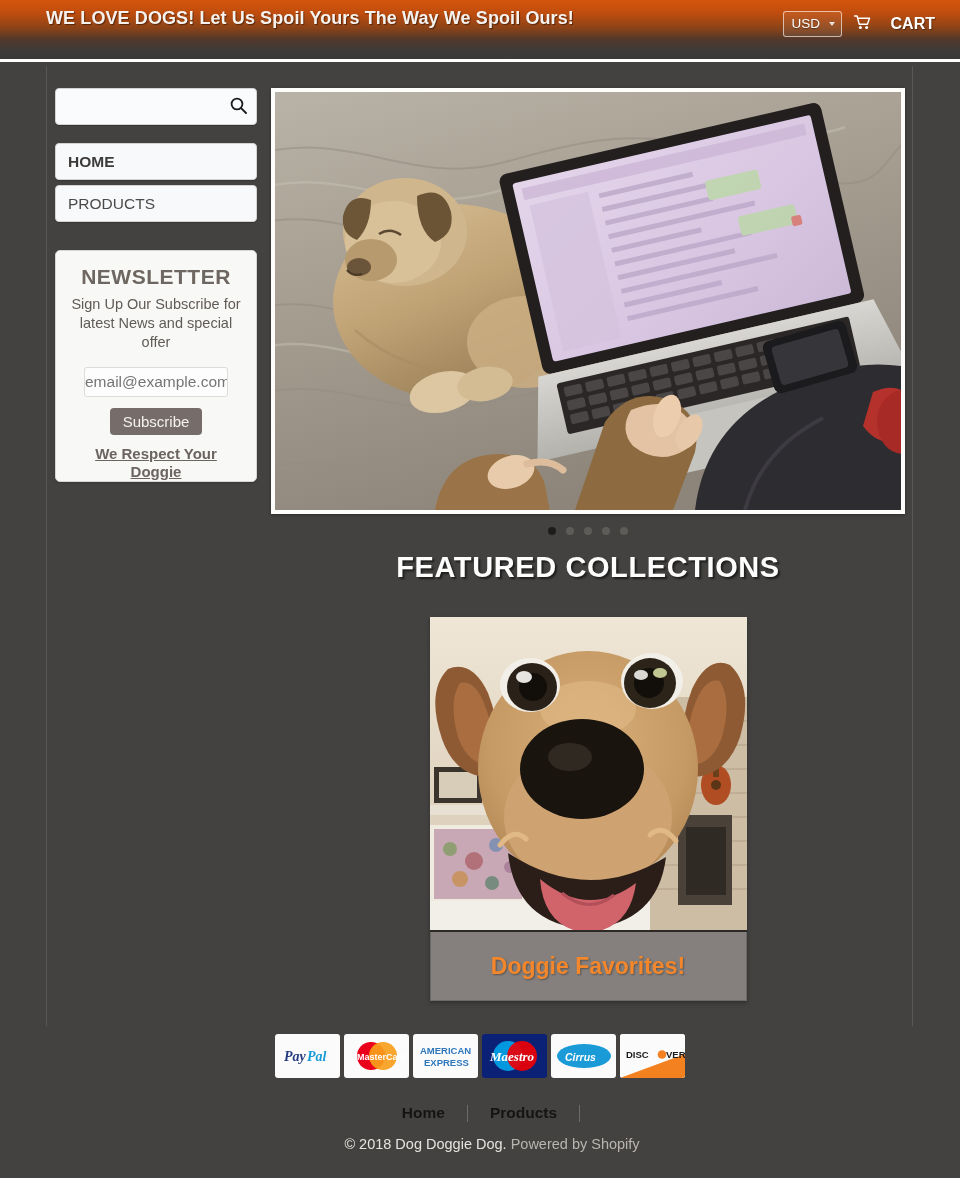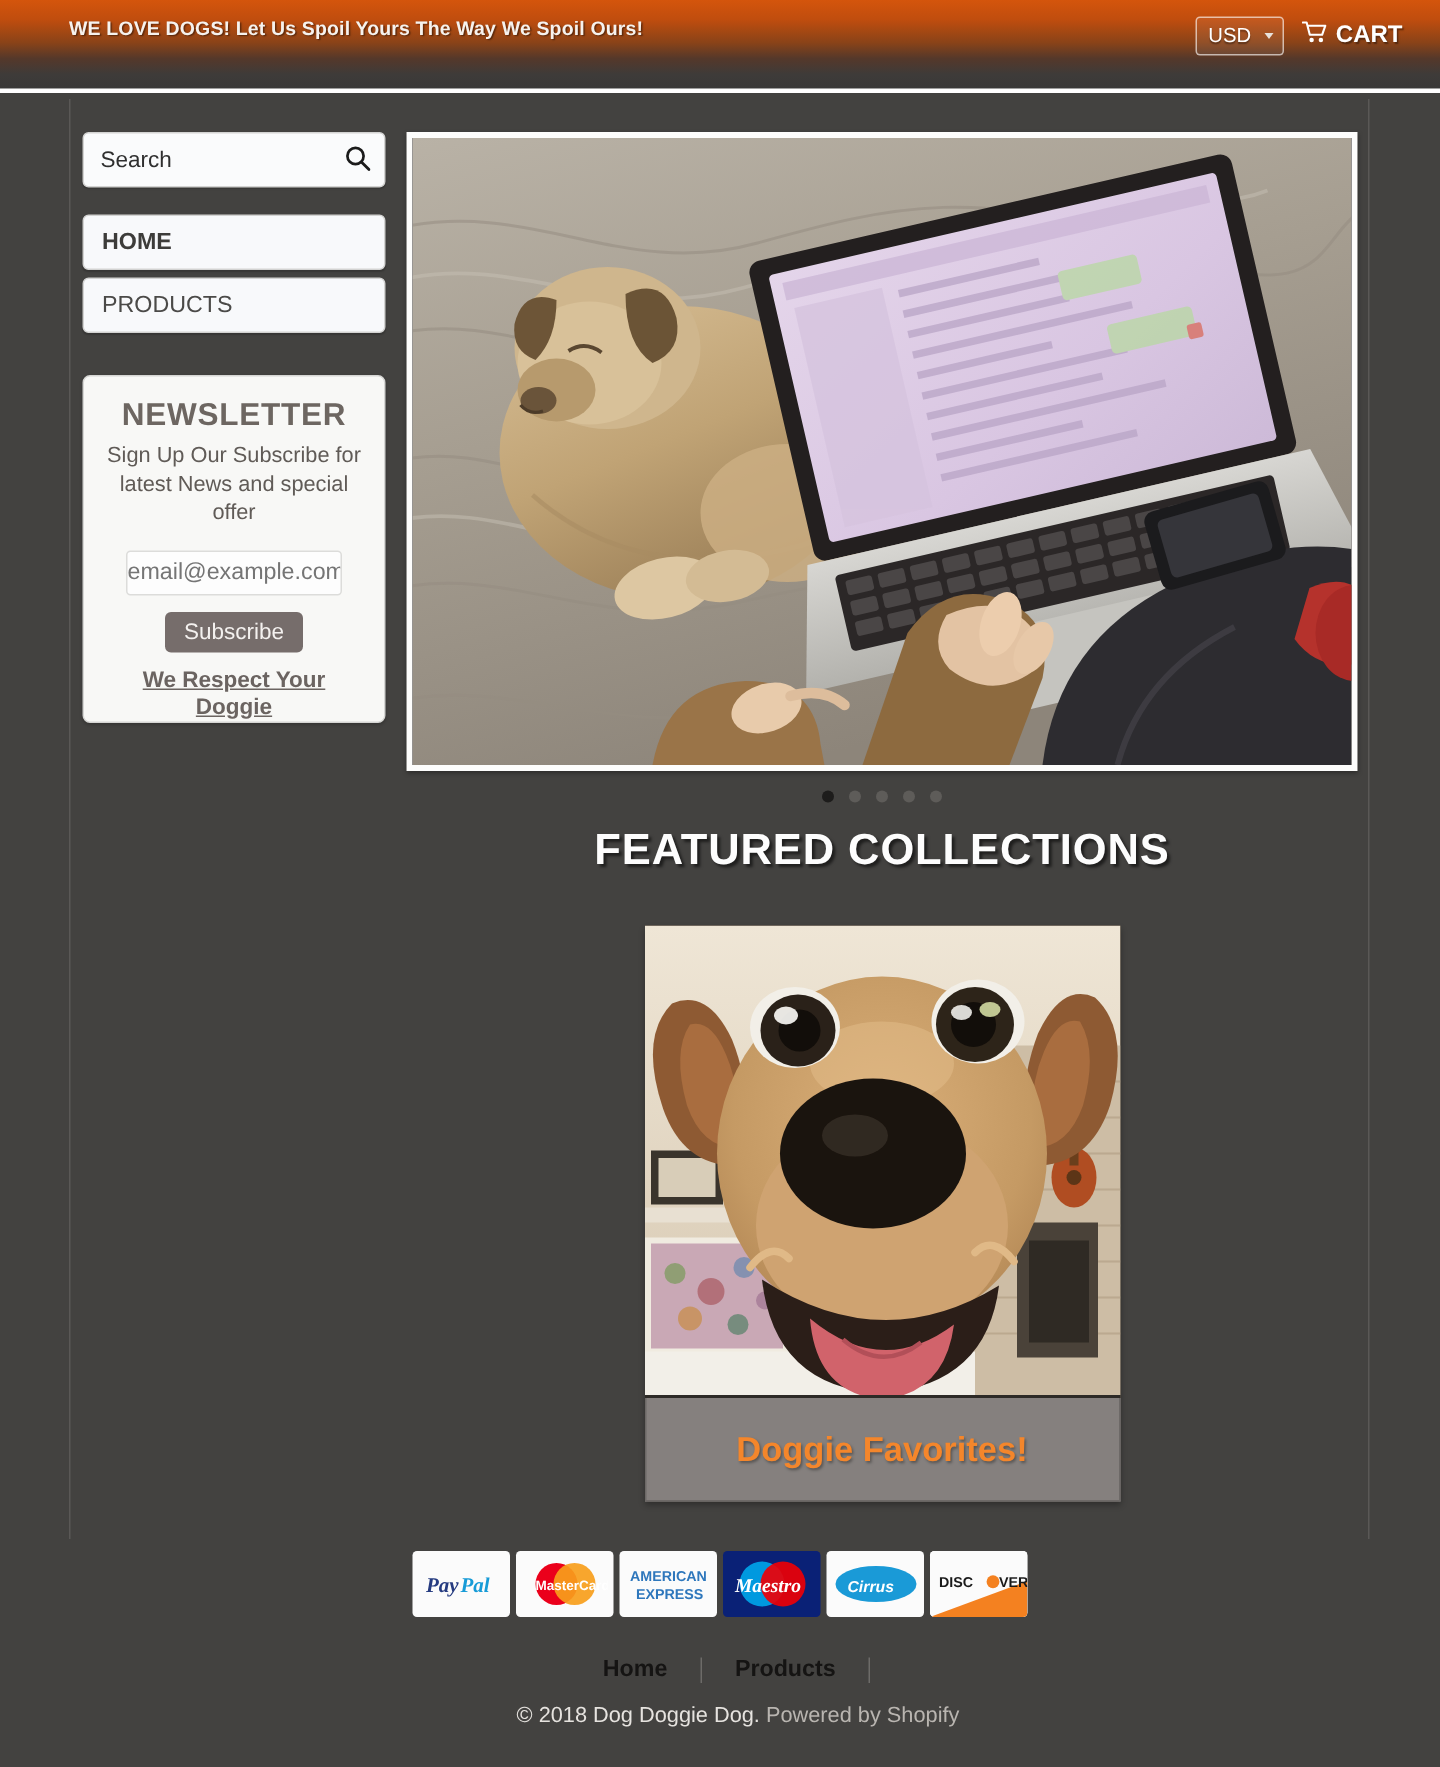--- a/index.html
+++ b/index.html
@@ -31,21 +31,21 @@
     height: 3px;
     background: #f2f2f0;
   }
 
   .brand-title {
     position: absolute;
     left: 46px;
     top: 6px;
     width: 560px;
     color: #f6f2ee;
-    font-size: 13px;
+    font-size: 18px;
     font-weight: bold;
     line-height: 25px;
     letter-spacing: 0.1px;
     text-shadow: 1px 1px 1px rgba(0,0,0,0.45);
   }
 
   .header-right {
     position: absolute;
     right: 25px;
     top: 11px;
@@ -76,22 +76,22 @@
     transform: translateY(-50%);
     width: 0; height: 0;
     border-left: 3.5px solid transparent;
     border-right: 3.5px solid transparent;
     border-top: 4.5px solid #e8e2dc;
     pointer-events: none;
   }
 
   .cart-link {
     display: flex;
-    align-items: center;
-    gap: 6px;
+    align-items: flex-start;
+    gap: 20px;
     color: #ffffff;
     font-size: 16px;
     font-weight: bold;
     text-decoration: none;
     text-shadow: 1px 1px 1px rgba(0,0,0,0.4);
     cursor: pointer;
   }
   .cart-icon { display: block; }
 
   
@@ -374,21 +374,20 @@
   </div>
 </header>
 
 <div class="page-wrap">
   <div class="content-rule-left"></div>
   <div class="content-rule-right"></div>
 
   <aside class="sidebar">
 
     <div class="search-box">
-      <input class="search-input" type="text" placeholder="Search" style="">
       <button class="search-submit">
         <span>
           <svg width="17" height="17" viewBox="0 0 17 17">
             <circle cx="7" cy="7" r="5.4" fill="none" stroke="#1b1b1b" stroke-width="1.8"></circle>
             <line x1="11.1" y1="11.1" x2="16" y2="16" stroke="#1b1b1b" stroke-width="1.9" stroke-linecap="round"></line>
           </svg>
         </span>
       </button>
     </div>
 

